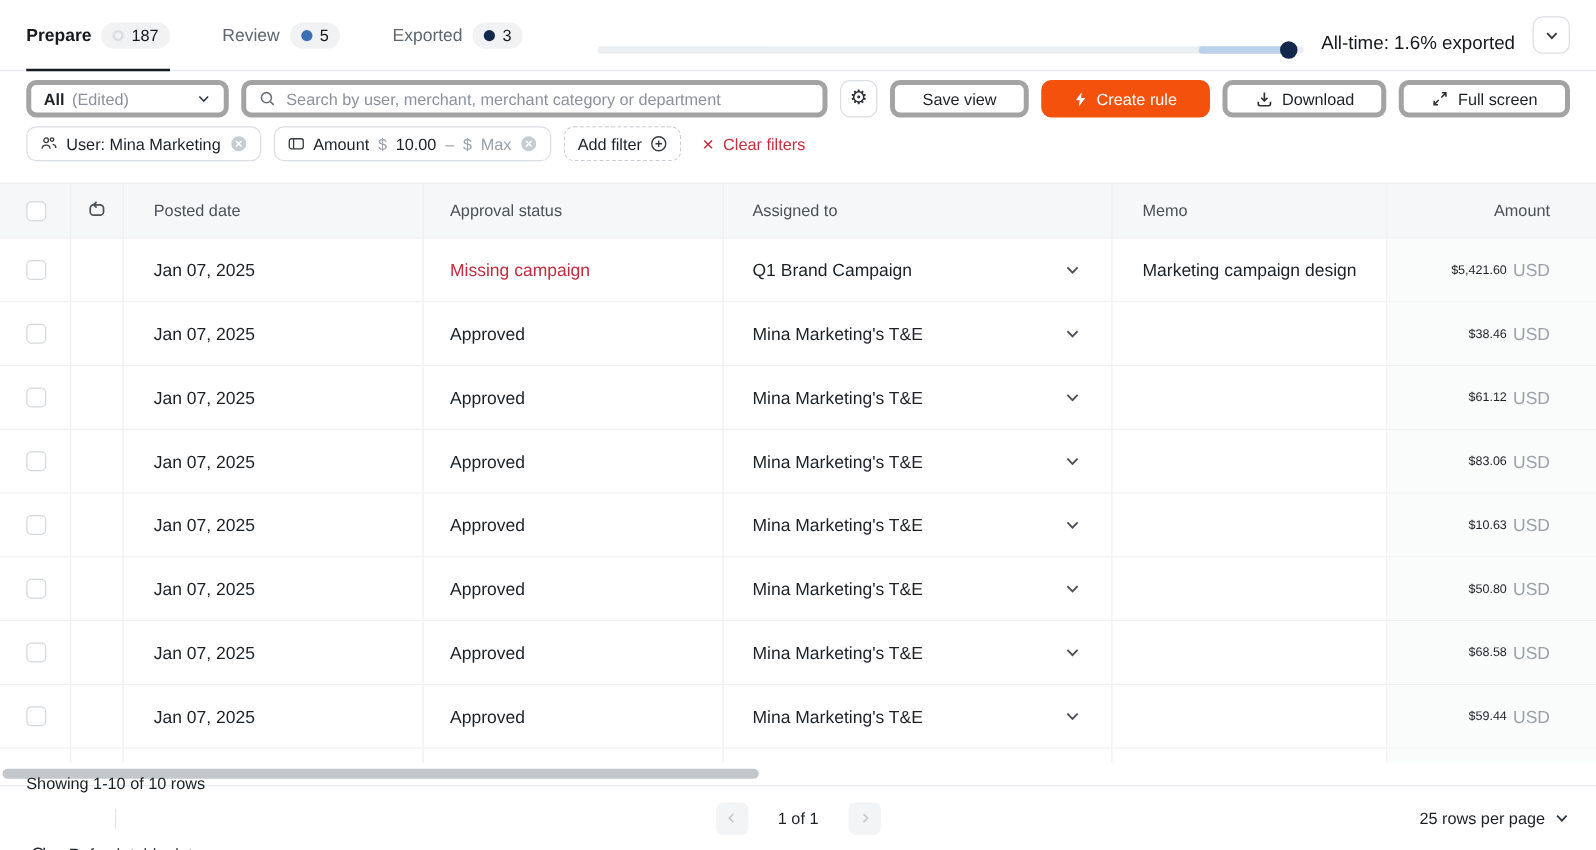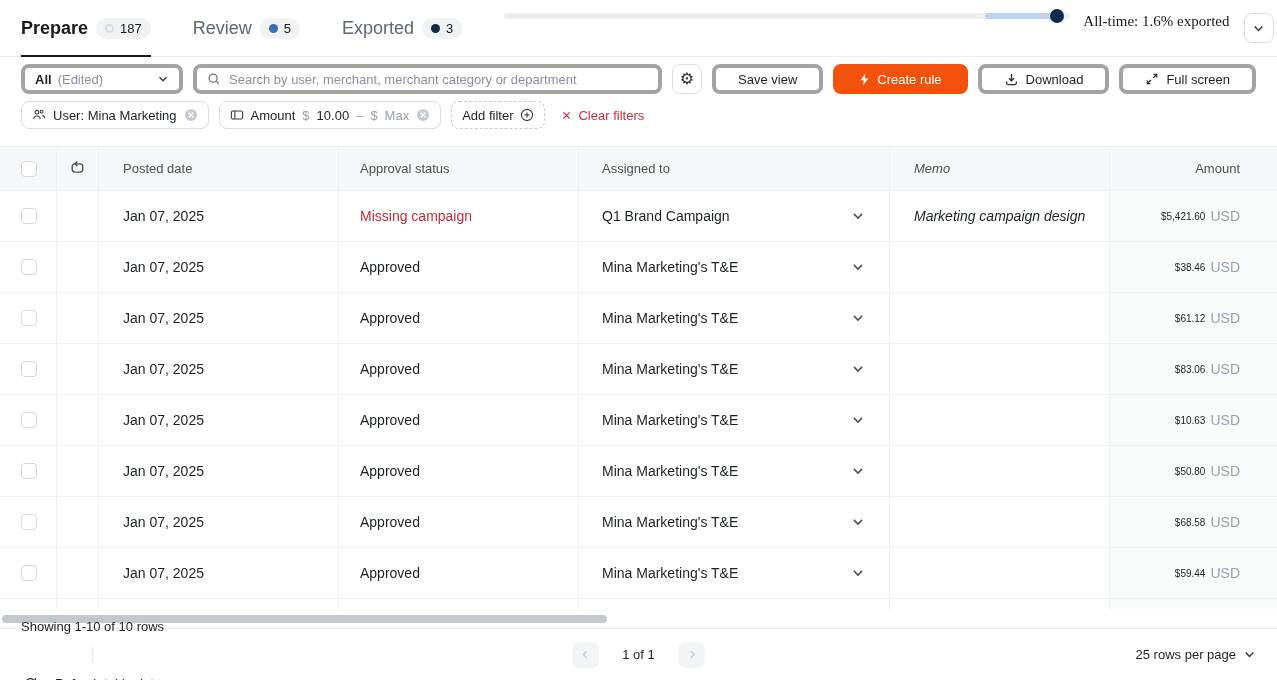--- a/index.html
+++ b/index.html
@@ -4,31 +4,31 @@
 <style>
   * { margin:0; padding:0; box-sizing:border-box; }
   html,body { width:1277px; height:680px; overflow:hidden; background:#fff;
     font-family:"Liberation Sans","DejaVu Sans",sans-serif; color:#1C2126; }
 
   
   .tabbar { height:57px; display:flex; align-items:center; padding:0 21px;
     border-bottom:1px solid #E8EAED; }
   .tab { display:flex; align-items:center; gap:8px; height:100%; position:relative;
     margin-right:42px; cursor:pointer; }
-  .tab-label { font-size:18px; color:#5E6671; }
+  .tab-label { font-size:14px; color:#5E6671; }
   .tab.active .tab-label { color:#16191D; font-weight:600; }
   .tab.active .underline { position:absolute; left:0; right:0; bottom:-1px; height:2px; background:#16191D; }
   .badge { display:flex; align-items:center; gap:6px; background:#F1F2F4;
     border-radius:999px; padding:3px 9px; font-size:13px; color:#16191D; }
   .ring { width:9px; height:9px; border:2px solid #D9DCE1; border-radius:50%; }
   .dot { width:9px; height:9px; border-radius:50%; }
   .dot.blue { background:#3B6FB4; }
   .dot.navy { background:#13294B; }
 
-  .tab-right { margin-left:auto; display:flex; align-items:flex-start; gap:14px;font-family:Liberation Serif, serif; }
+  .tab-right { margin-left:auto; display:flex; align-items:flex-end; gap:14px; }
   .progress { width:565px; height:6px; border-radius:3px; background:#ECEFF2; position:relative; }
   .progress .seg-blue { position:absolute; right:12px; width:72px; height:6px; border-radius:3px; background:#BCD2EA; }
   .progress .seg-dot { position:absolute; right:5px; top:-4px; width:14px; height:14px; border-radius:50%; background:#13294B; }
   .summary-label { font-size:15px; color:#16191D; white-space:nowrap; }
   .icon-btn { width:30px; height:30px; border:1px solid #DADDE2; border-radius:8px;
     background:#fff; display:flex; align-items:center; justify-content:center; cursor:pointer; }
 
   
   .toolbar { display:flex; align-items:center; gap:10px; padding:7px 21px 0; height:37px; }
   .ctl { height:30px; border:4px solid #a3a3a3; border-radius:8px; background:#fff;
@@ -58,21 +58,21 @@
   .table-wrap { margin-top:17px; height:464px; overflow:hidden; border-top:1px solid #ECEEF0; }
   .trow { display:flex; height:51px; border-bottom:1px solid #EFF0F2; background:#fff; }
   .trow.header { height:44px; background:#F6F7F8; }
   .trow.partial { height:16px; border-bottom:none; }
   .cell { display:flex; align-items:center; height:100%; border-right:1px solid #EFF0F2; overflow:hidden; }
   .c-check { width:57px; justify-content:flex-start; padding-left:21px; }
   .c-drop { width:42px; justify-content:center; }
   .c-date { width:240px; padding-left:24px; }
   .c-status { width:240px; padding-left:21px; }
   .c-assigned { width:311px; padding:0 24px 0 23px; justify-content:space-between; }
-  .c-memo { width:220px; padding-left:24px;font-style:italic; }
+  .c-memo { width:220px; padding-left:24px; }
   .c-amount { flex:1; justify-content:flex-end; padding-right:37px; border-right:none; }
   .trow:not(.header) .c-amount { background:#FAFBFB; }
   .hdr-txt { font-size:13px; color:#4A5158; font-weight:500; }
   .cell-txt { font-size:14px; color:#1C2126; }
   .status-txt { font-size:14px; color:#1C2126; }
   .status-txt.missing { color:#C22B3B; font-weight:500; }
   .amount-num { font-size:10px; color:#1C2126; }
   .amount-cur { font-size:14px; color:#9AA1AB; margin-left:5px; }
   .checkbox { width:16px; height:16px; border:1.5px solid #D4D8DD; border-radius:4px; background:#fff; cursor:pointer; }
 

